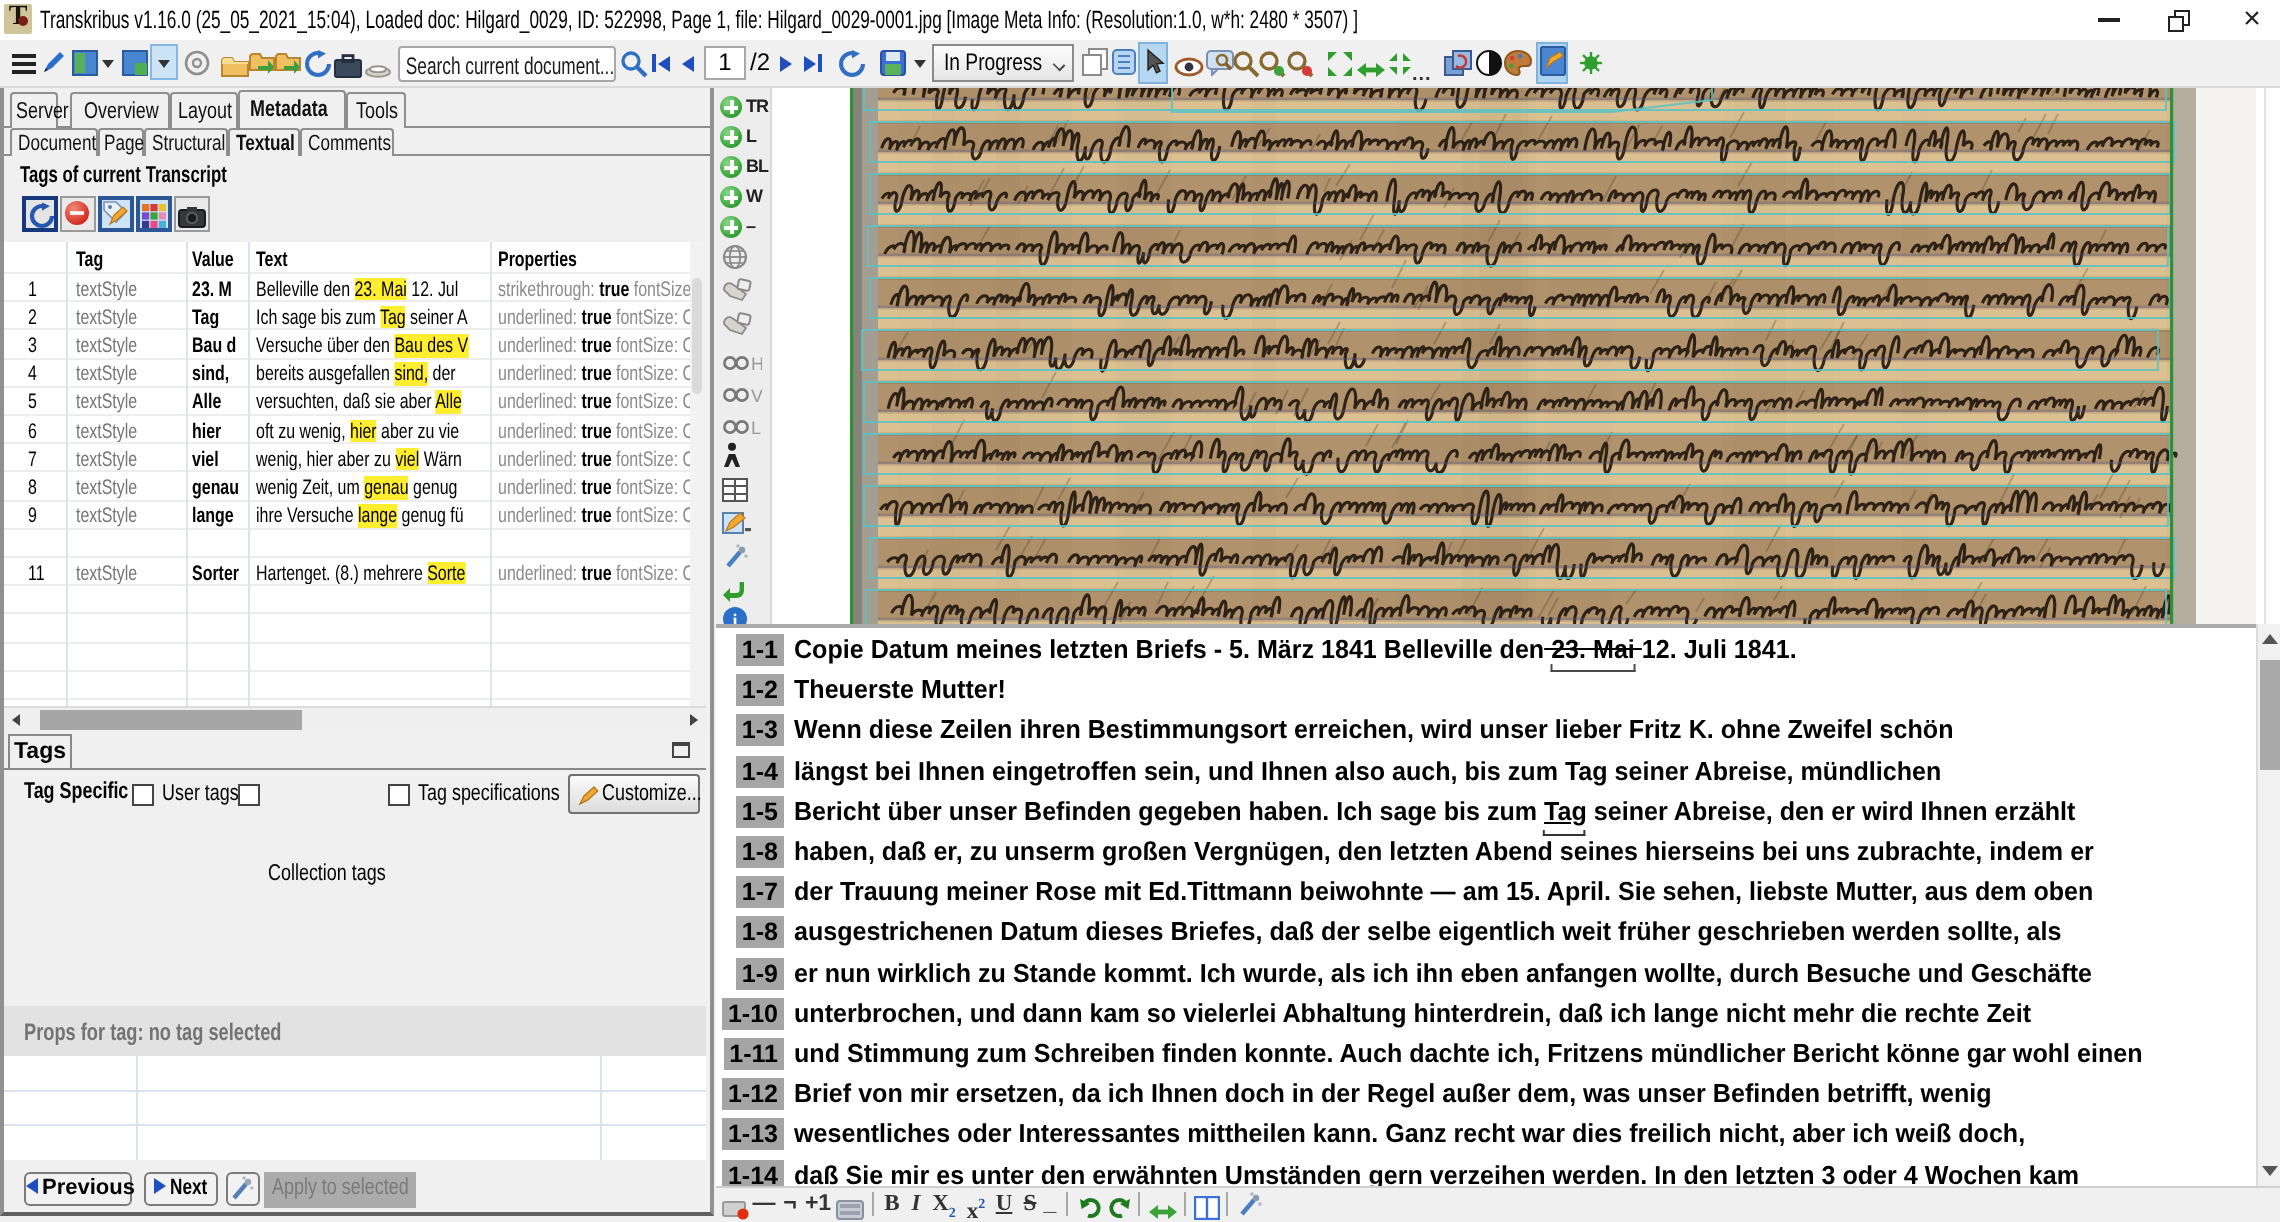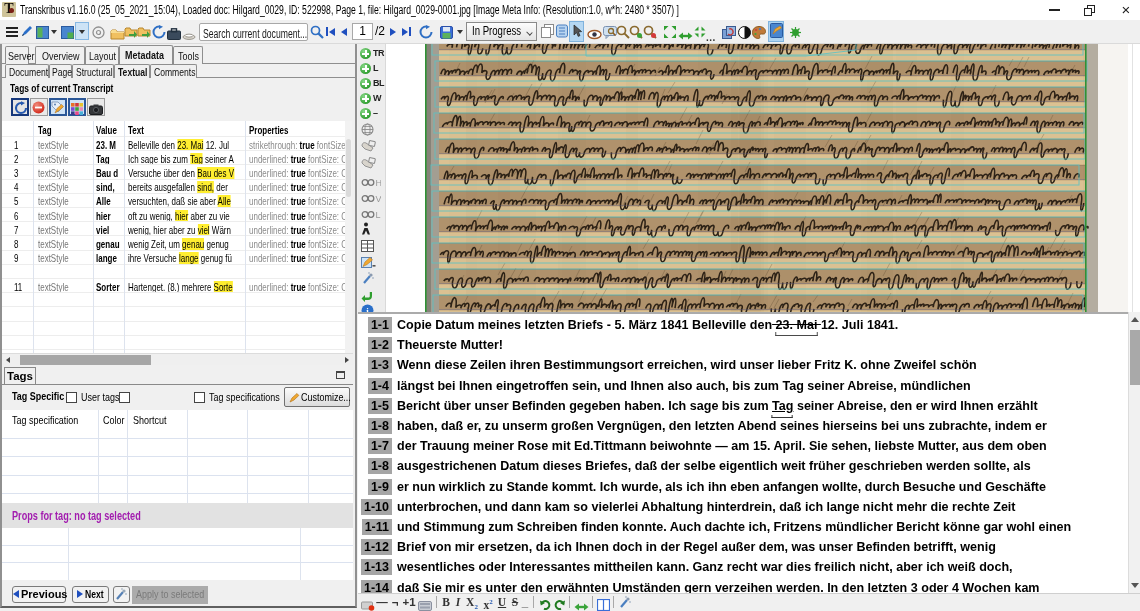--- a/index.html
+++ b/index.html
@@ -23,21 +23,21 @@
 .c-prop{position:absolute;left:247px;width:104px;overflow:hidden;color:#8a8a8a;}
 .hl{background:#ffee30;}
 .gline{position:absolute;left:0;width:350px;height:1px;background:#ededed;}
 .vline{position:absolute;top:0;width:1px;background:#dde3ee;}
 #hscroll{position:absolute;left:2px;top:353px;width:351px;height:12px;background:#efefef;border-top:1px solid #dcdcdc;}
 #tags-band{position:absolute;left:2px;top:366px;width:351px;height:19px;background:#f0f0f0;}
 #tagspec-row{position:absolute;left:2px;top:385px;width:351px;height:25px;background:#f0f0f0;}
 .cb{position:absolute;top:7px;width:11px;height:11px;border:1px solid #444;background:#fff;}
 .cblabel{position:absolute;top:6px;font-size:11.5px;color:#000;}
 #spectable{position:absolute;left:2px;top:410px;width:351px;height:93px;background:#fff;overflow:hidden;}
-#propsband{position:absolute;left:2px;top:503px;width:351px;height:25px;background:#e2e2e2;font-size:12px;font-weight:bold;color:#a21caf;padding:6px 0 0 10px;}
+#propsband{position:absolute;left:2px;top:503px;width:351px;height:25px;background:#e2e2e2;font-size:12px;font-weight:bold;color:#737373;padding:6px 0 0 10px;}
 #proptable{position:absolute;left:2px;top:528px;width:351px;height:52px;background:#fff;overflow:hidden;}
 #btnrow{position:absolute;left:2px;top:580px;width:351px;height:26px;background:#f0f0f0;}
 .pbtn{position:absolute;top:6px;height:17px;white-space:nowrap;border:1px solid #7b7b7b;background:#f2f2f2;border-radius:3px;font-size:11px;color:#000;line-height:15px;}
 #strip{position:absolute;left:358px;top:44px;width:28px;height:549px;background:#ededed;border-right:1px solid #d9d9d9;}
 .gc{position:absolute;left:2px;width:11px;height:11px;border-radius:50%;background:radial-gradient(circle at 35% 30%,#86d786,#2f9e2f 75%);}
 .gc:after{content:"";position:absolute;left:2px;top:4.5px;width:7px;height:2px;background:#fff;}
 .gc:before{content:"";position:absolute;left:4.5px;top:2px;width:2px;height:7px;background:#fff;}
 .gclab{position:absolute;left:15px;font-size:9px;font-weight:bold;color:#222;letter-spacing:-0.5px;}
 .sic{position:absolute;left:3px;width:17px;height:15px;}
 #canvas{position:absolute;left:386px;top:44px;width:754px;height:268px;background:#ffffff;overflow:hidden;}
@@ -380,34 +380,20 @@
       <div class="cb" style="left:117px;"></div>
       <span class="cblabel" style="left:132px;margin-top:40px;"><span class="nx">Collection tags</span></span>
       <div class="cb" style="left:192px;"></div>
       <span class="cblabel" style="left:207px;text-decoration:underline;"><span class="nx">Tag specifications</span></span>
       <div style="position:absolute;left:282px;top:2px;width:66px;height:20px;border:1px solid #707070;background:linear-gradient(#fbfbfb,#dcdcdc);border-radius:2px;">
         <svg width="11" height="11" viewBox="0 0 11 11" style="position:absolute;left:4px;top:4px;">
           <path d="M1 10 L3 6 L8 1.5 L9.8 3.5 L5 8 L1 10 Z" fill="#f0a830" stroke="#b87820" stroke-width="0.7"></path>
         </svg>
         <span style="position:absolute;left:16px;top:3px;font-size:11.5px;color:#000;"><span class="nx">Customize...</span></span>
       </div>
-    </div>
-<div id="spectable">
-      <div style="position:absolute;left:10px;top:4px;font-size:11.5px;color:#000;"><span class="nx">Tag specification</span></div>
-      <div style="position:absolute;left:101px;top:4px;font-size:11.5px;color:#000;"><span class="nx">Color</span></div>
-      <div style="position:absolute;left:131px;top:4px;font-size:11.5px;color:#000;"><span class="nx">Shortcut</span></div>
-      <div class="vline" style="left:96px;height:93px;"></div>
-      <div class="vline" style="left:125px;height:93px;"></div>
-      <div class="vline" style="left:185px;height:93px;"></div>
-      <div class="vline" style="left:245px;height:93px;"></div>
-      <div class="vline" style="left:306px;height:93px;"></div>
-      <div class="gline" style="top:28px;background:#dbe2ef;width:351px;"></div>
-      <div class="gline" style="top:46px;background:#dbe2ef;width:351px;"></div>
-      <div class="gline" style="top:65px;background:#dbe2ef;width:351px;"></div>
-      <div class="gline" style="top:83px;background:#dbe2ef;width:351px;"></div>
     </div>
 <div id="propsband"><span style="display:inline-block;transform:scaleX(0.76);transform-origin:0 50%;white-space:nowrap;">Props for tag: no tag selected</span></div>
 <div id="proptable">
       <div class="vline" style="left:66px;height:52px;"></div>
       <div class="vline" style="left:298px;height:52px;"></div>
       <div class="gline" style="top:17px;background:#dbe2ef;width:351px;"></div>
       <div class="gline" style="top:34px;background:#dbe2ef;width:351px;"></div>
     </div>
 <div id="btnrow">
       <div class="pbtn" style="left:10px;width:54px;"><span class="tri-l" style="border-right-color:#1f4fbf;margin-right:2px;"></span><b>Previous</b></div>

